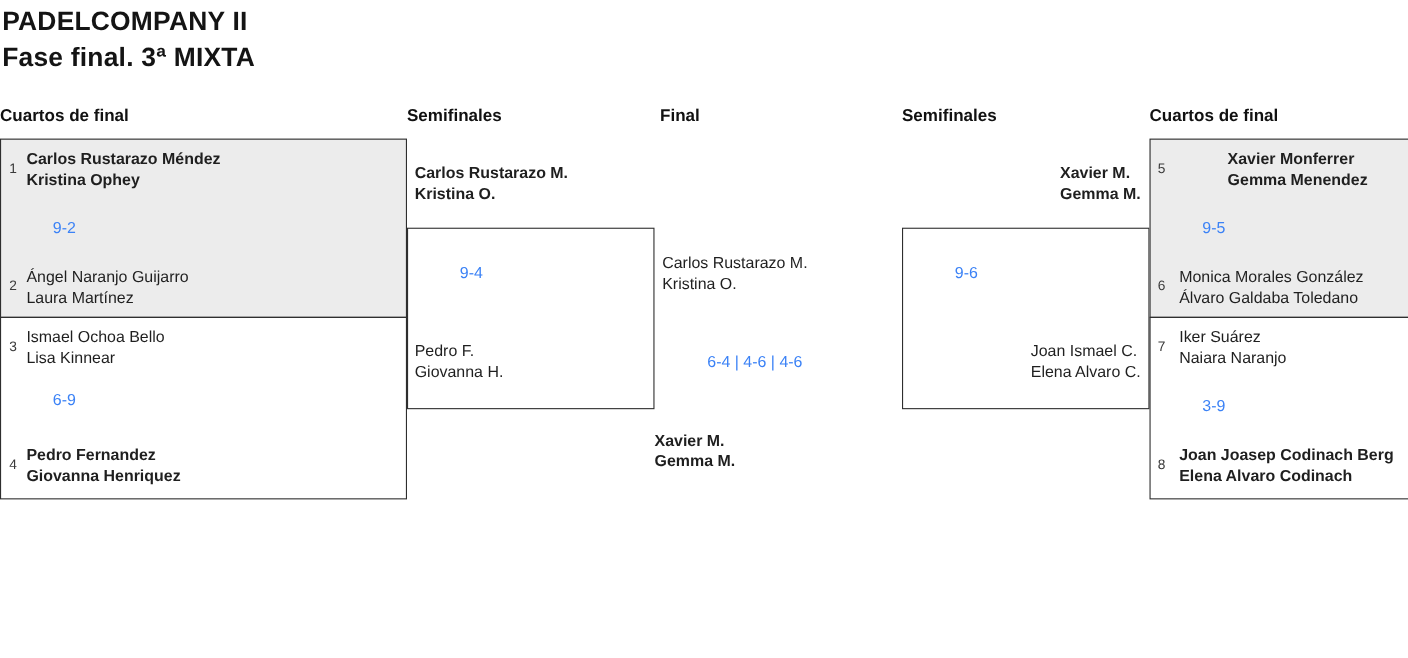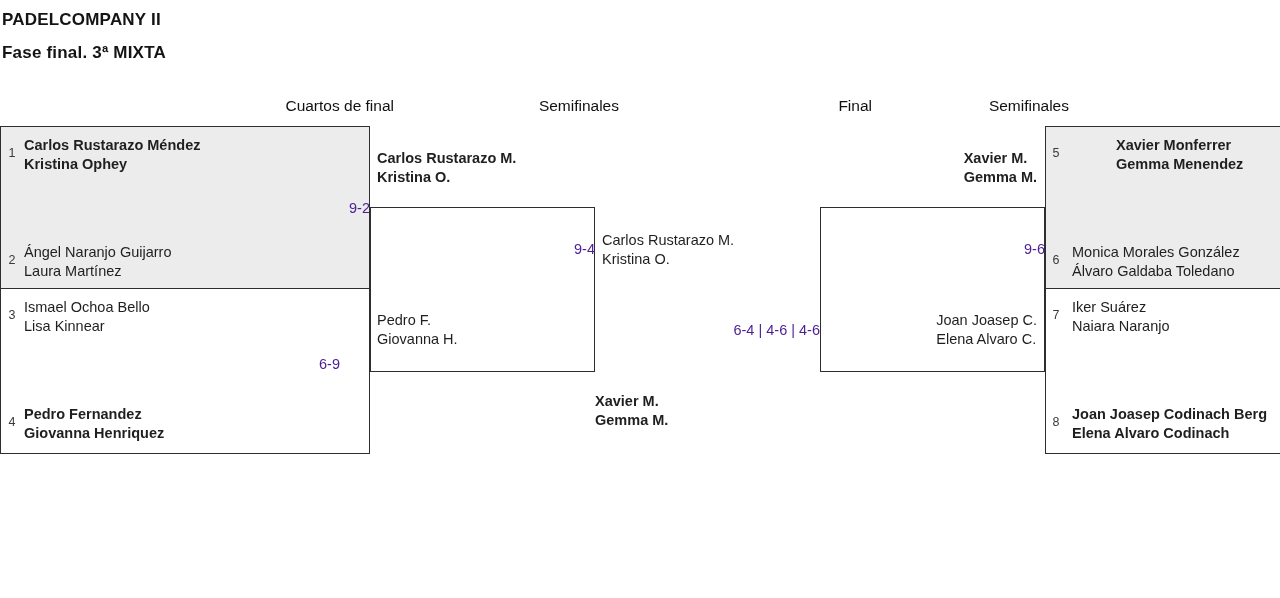--- a/index.html
+++ b/index.html
@@ -4,51 +4,51 @@
 <style>
   * { margin:0; padding:0; box-sizing:border-box; }
   html,body { background:#fff; }
   #app {
     position:relative; width:1280px; height:598px;
     overflow:hidden; background:#fff;
     font-family:"Liberation Sans", sans-serif;
     color:#1f1f1f;
   }
   
-  .title { position:absolute; left:2px; top:3px; font-size:17px; font-weight:bold; line-height:33px; color:#141414; letter-spacing:.2px; }
+  .title { position:absolute; left:2px; top:3px; font-size:24px; font-weight:bold; line-height:33px; color:#141414; letter-spacing:.2px; }
   .logo { position:absolute; left:1048px; top:0; width:225px; height:72px; }
   .dot { position:absolute; border-radius:50%; }
   .logo-text { position:absolute; left:62px; top:-6px; font-size:47px; font-weight:bold; letter-spacing:-2px; color:#7ab829; }
   
-  .rh { position:absolute; top:97px; height:22px; font-size:15.5px; font-weight:normal; color:#111; text-align:right; white-space:nowrap;margin-left:24px; }
+  .rh { position:absolute; top:97px; height:22px; font-size:15.5px; font-weight:bold; color:#111; text-align:left; white-space:nowrap; }
   
   .box { position:absolute; border:1px solid #2e2e2e; }
   .fill { background:#ececec; }
   .rect { position:absolute; border:1px solid #2e2e2e; background:transparent; }
   
   .pair { position:absolute; font-size:14.5px; line-height:19px; white-space:nowrap; color:#1f1f1f; }
   .pair.bold { font-weight:bold; }
   .pair.right { text-align:left; }
   .seed { position:absolute; font-size:12.5px; color:#3a3a3a; text-align:center; }
-  .score { position:absolute; font-size:14.5px; color:#4c1d95; text-align:right; white-space:nowrap; }
+  .score { position:absolute; font-size:14.5px; color:#3b82f6; text-align:left; white-space:nowrap;padding-left:48px; }
 </style>
 </head>
 <body>
 
 <div id="app">
 
   <div class="title">
     <div>PADELCOMPANY II</div>
     <div>Fase final. 3ª MIXTA</div>
   </div>
 
 
   <div class="rh" style="left:0;width:370px">Cuartos de final</div>
   <div class="rh" style="left:370px;width:225px">Semifinales</div>
-  <div class="rh" style="left:623px;width:225px">Final</div>
+  <div class="rh" style="left:600px;width:225px">Final</div>
   <div class="rh" style="left:820px;width:225px">Semifinales</div>
   <div class="rh" style="left:1045px;width:370px">Cuartos de final</div>
 
   <div class="box fill" style="left:0;top:126px;width:370px;height:163px"></div>
   <div class="box" style="left:0;top:288px;width:370px;height:166px"></div>
 
   <div class="rect" style="left:370px;top:207px;width:225px;height:165px"></div>
   <div class="rect" style="left:820px;top:207px;width:225px;height:165px"></div>
 
   <div class="box fill" style="left:1045px;top:126px;width:370px;height:163px"></div>
@@ -97,21 +97,21 @@
     <div>Xavier M.</div>
     <div>Gemma M.</div>
   </div>
 
   <div class="pair bold right" style="right:243px;top:149px">
     <div>Xavier M.</div>
     <div>Gemma M.</div>
   </div>
   <div class="score" style="left:820px;top:241px;width:225px">9-6</div>
   <div class="pair right" style="right:243px;top:311px">
-    <div>Joan Joasep C.</div>
+    <div>Joan Ismael C.</div>
     <div>Elena Alvaro C.</div>
   </div>
 
   <div class="seed" style="left:1048px;top:146px;width:16px">5</div>
   <div class="pair bold" style="left:1116px;top:136px">
     <div>Xavier Monferrer</div>
     <div>Gemma Menendez</div>
   </div>
   <div class="score" style="left:1045px;top:200px;width:370px">9-5</div>
   <div class="seed" style="left:1048px;top:253px;width:16px">6</div>

